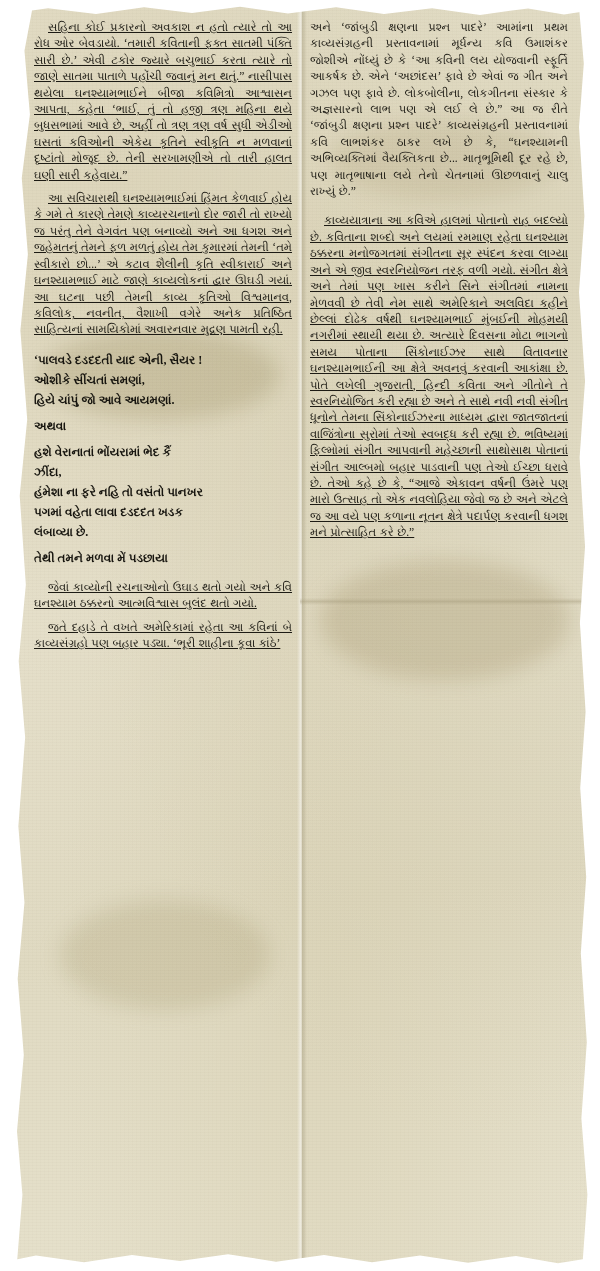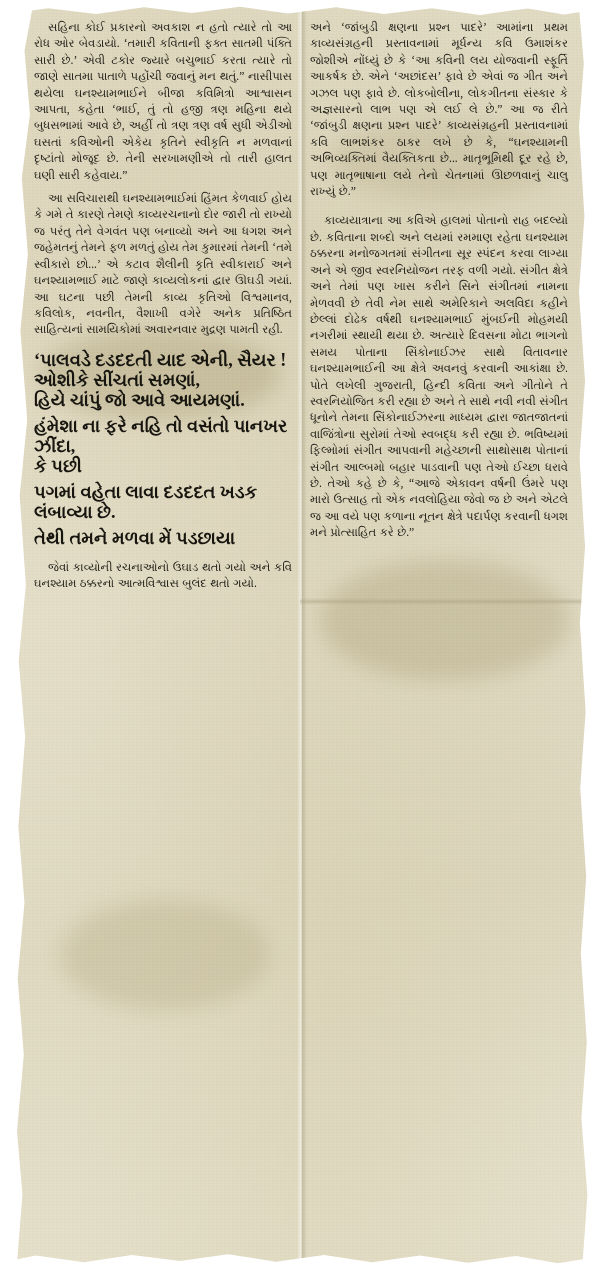--- a/index.html
+++ b/index.html
@@ -109,25 +109,25 @@
   p.para {
     margin: 0 0 7px 0;
     font-family: "Liberation Serif", serif;
     font-size: 11.6px;
     line-height: 16.4px;
     color: #1d1b14;
     text-align: justify;
     text-justify: inter-word;
     word-spacing: 0.5px;
   }
-  p.para.indent { text-indent: 14px; }
+  p.para.indent { text-indent: 14px; text-decoration: underline; }
   p.verse {
     margin: 0 0 3px 0;
     font-family: "Liberation Serif", serif;
-    font-size: 18px;
+    font-size: 12px;
     line-height: 17px;
     color: #17150f;
     font-weight: bold;
     text-align: left;
   }
   p.verse.small-gap { margin-bottom: 9px; }
   .spacer-6 { height: 6px; }
   .spacer-10 { height: 10px; }
 
   
@@ -155,28 +155,30 @@
 
   <div id="columns">
 
     <div class="col col-left">
       <p class="para indent">સહિના કોઈ પ્રકારનો અવકાશ ન હતો ત્યારે તો આ રોધ ઓર બેવડાયો. ‘તમારી કવિતાની ફક્ત સાતમી પંક્તિ સારી છે.’ એવી ટકોર જ્યારે બચુભાઈ કરતા ત્યારે તો જાણે સાતમા પાતાળે પહોંચી જવાનું મન થતું.” નાસીપાસ થયેલા ઘનશ્યામભાઈને બીજા કવિમિત્રો આશ્વાસન આપતા, કહેતા ‘ભાઈ, તું તો હજી ત્રણ મહિના થયે બુધસભામાં આવે છે, અહીં તો ત્રણ ત્રણ વર્ષ સુધી એડીઓ ઘસતાં કવિઓની એકેય કૃતિને સ્વીકૃતિ ન મળવાનાં દૃષ્ટાંતો મોજૂદ છે. તેની સરખામણીએ તો તારી હાલત ઘણી સારી કહેવાય.”</p>
       <p class="para indent">આ સવિચારાથી ઘનશ્યામભાઈમાં હિંમત કેળવાઈ હોય કે ગમે તે કારણે તેમણે કાવ્યરચનાનો દોર જારી તો રાખ્યો જ પરંતુ તેને વેગવંત પણ બનાવ્યો અને આ ધગશ અને જહેમતનું તેમને ફળ મળતું હોય તેમ કુમારમાં તેમની ‘તમે સ્વીકારો છો...’ એ કટાવ શૈલીની કૃતિ સ્વીકારાઈ અને ઘનશ્યામભાઈ માટે જાણે કાવ્યલોકનાં દ્વાર ઊઘડી ગયાં. આ ઘટના પછી તેમની કાવ્ય કૃતિઓ વિશ્વમાનવ, કવિલોક, નવનીત, વૈશાખી વગેરે અનેક પ્રતિષ્ઠિત સાહિત્યનાં સામયિકોમાં અવારનવાર મુદ્રણ પામતી રહી.</p>
       <div class="spacer-6"></div>
       <p class="verse">‘પાલવડે દડદદતી યાદ એની, સૈયર !</p>
       <p class="verse">ઓશીકે સીંચતાં સમણાં,</p>
       <p class="verse small-gap">હિયે ચાંપું જો આવે આયમણાં.</p>
+      <p class="verse small-gap">અથવા</p>
+      <p class="verse">હશે વેરાનાતાં ભોંયરામાં ભેદ કૈં</p>
+      <p class="verse">ઝીંદા,</p>
       <p class="verse">હંમેશા ના ફરે નહિ તો વસંતો પાનખર</p>
-      <p class="verse">ઝીંદા,</p>
-      <p class="verse small-gap">કે પછી</p>
       <p class="verse">પગમાં વહેતા લાવા દડદદત ખડક</p>
       <p class="verse small-gap">લંબાવ્યા છે.</p>
       <p class="verse">તેથી તમને મળવા મેં પડછાયા</p>
       <div class="spacer-10"></div>
       <p class="para indent">જેવાં કાવ્યોની રચનાઓનો ઉઘાડ થતો ગયો અને કવિ ઘનશ્યામ ઠક્કરનો આત્મવિશ્વાસ બુલંદ થતો ગયો.</p>
+      <p class="para indent">જતે દહાડે તે વખતે અમેરિકામાં રહેતા આ કવિનાં બે કાવ્યસંગ્રહો પણ બહાર પડ્યા. ‘ભૂરી શાહીના કૂવા કાંઠે’</p>
     </div>
 
     <div class="col col-right">
       <p class="para">અને ‘જાંબુડી ક્ષણના પ્રશ્ન પાદરે’ આમાંના પ્રથમ કાવ્યસંગ્રહની પ્રસ્તાવનામાં મૂર્ધન્ય કવિ ઉમાશંકર જોશીએ નોંધ્યું છે કે ‘આ કવિની લય યોજવાની સ્ફૂર્તિ આકર્ષક છે. એને ‘અછાંદસ’ ફાવે છે એવાં જ ગીત અને ગઝલ પણ ફાવે છે. લોકબોલીના, લોકગીતના સંસ્કાર કે અજ્ઞસારનો લાભ પણ એ લઈ લે છે.” આ જ રીતે ‘જાંબુડી ક્ષણના પ્રશ્ન પાદરે’ કાવ્યસંગ્રહની પ્રસ્તાવનામાં કવિ લાભશંકર ઠાકર લખે છે કે, “ઘનશ્યામની અભિવ્યક્તિમાં વૈયક્તિકતા છે... માતૃભૂમિથી દૂર રહે છે, પણ માતૃભાષાના લયે તેનો ચેતનામાં ઊછળવાનું ચાલુ રાખ્યું છે.”</p>
       <div class="spacer-6"></div>
       <p class="para indent">કાવ્યયાત્રાના આ કવિએ હાલમાં પોતાનો રાહ બદલ્યો છે. કવિતાના શબ્દો અને લયમાં રમમાણ રહેતા ઘનશ્યામ ઠક્કરના મનોજગતમાં સંગીતના સૂર સ્પંદન કરવા લાગ્યા અને એ જીવ સ્વરનિયોજન તરફ વળી ગયો. સંગીત ક્ષેત્રે અને તેમાં પણ ખાસ કરીને સિને સંગીતમાં નામના મેળવવી છે તેવી નેમ સાથે અમેરિકાને અલવિદા કહીને છેલ્લાં દોઢેક વર્ષથી ઘનશ્યામભાઈ મુંબઈની મોહમયી નગરીમાં સ્થાયી થયા છે. અત્યારે દિવસના મોટા ભાગનો સમય પોતાના સિંકોનાઈઝર સાથે વિતાવનાર ઘનશ્યામભાઈની આ ક્ષેત્રે અવનવું કરવાની આકાંક્ષા છે. પોતે લખેલી ગુજરાતી, હિન્દી કવિતા અને ગીતોને તે સ્વરનિયોજિત કરી રહ્યા છે અને તે સાથે નવી નવી સંગીત ધૂનોને તેમના સિંકોનાઈઝરના માધ્યમ દ્વારા જાતજાતનાં વાજિંત્રોના સુરોમાં તેઓ સ્વબદ્ધ કરી રહ્યા છે. ભવિષ્યમાં ફિલ્મોમાં સંગીત આપવાની મહેચ્છાની સાથોસાથ પોતાનાં સંગીત આલ્બમો બહાર પાડવાની પણ તેઓ ઈચ્છા ધરાવે છે. તેઓ કહે છે કે, “આજે એકાવન વર્ષની ઉંમરે પણ મારો ઉત્સાહ તો એક નવલોહિયા જેવો જ છે અને એટલે જ આ વયે પણ કળાના નૂતન ક્ષેત્રે પદાર્પણ કરવાની ધગશ મને પ્રોત્સાહિત કરે છે.”</p>
     </div>
 
   </div>
 

